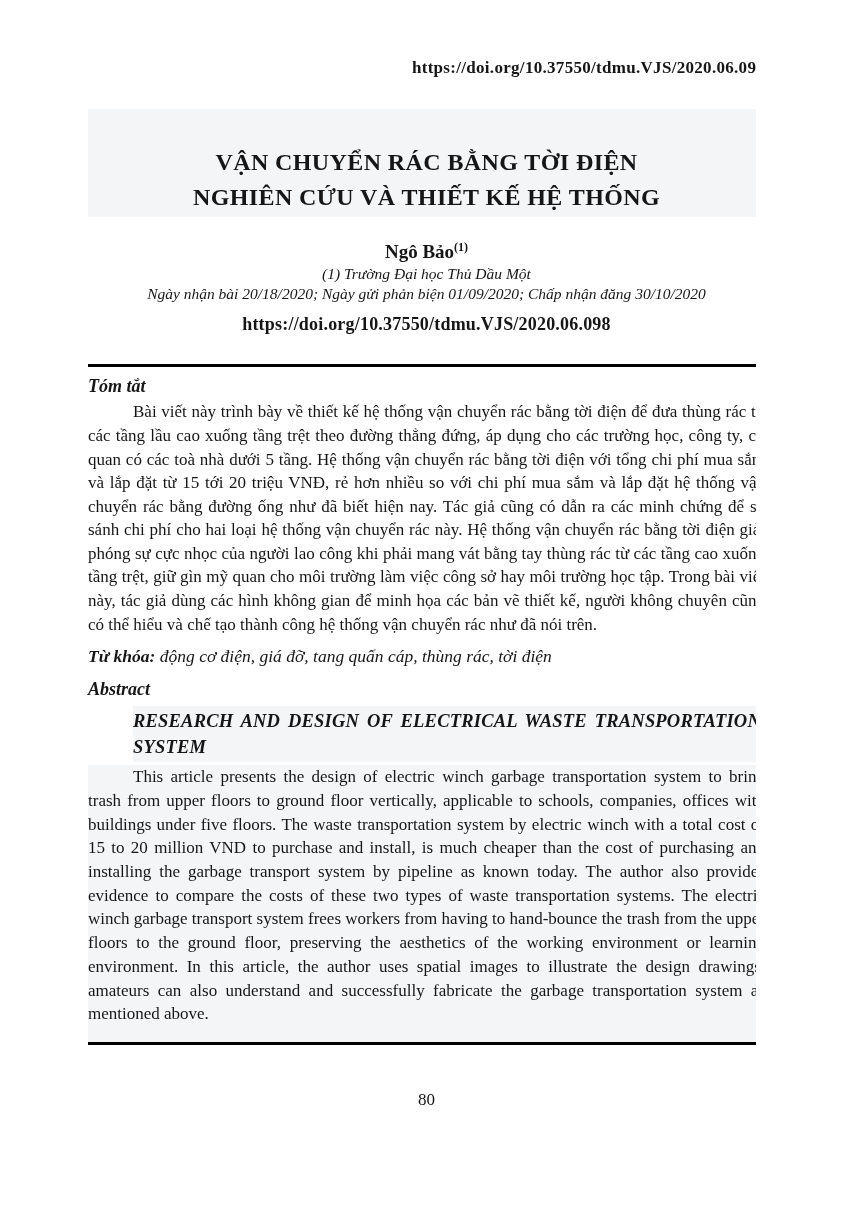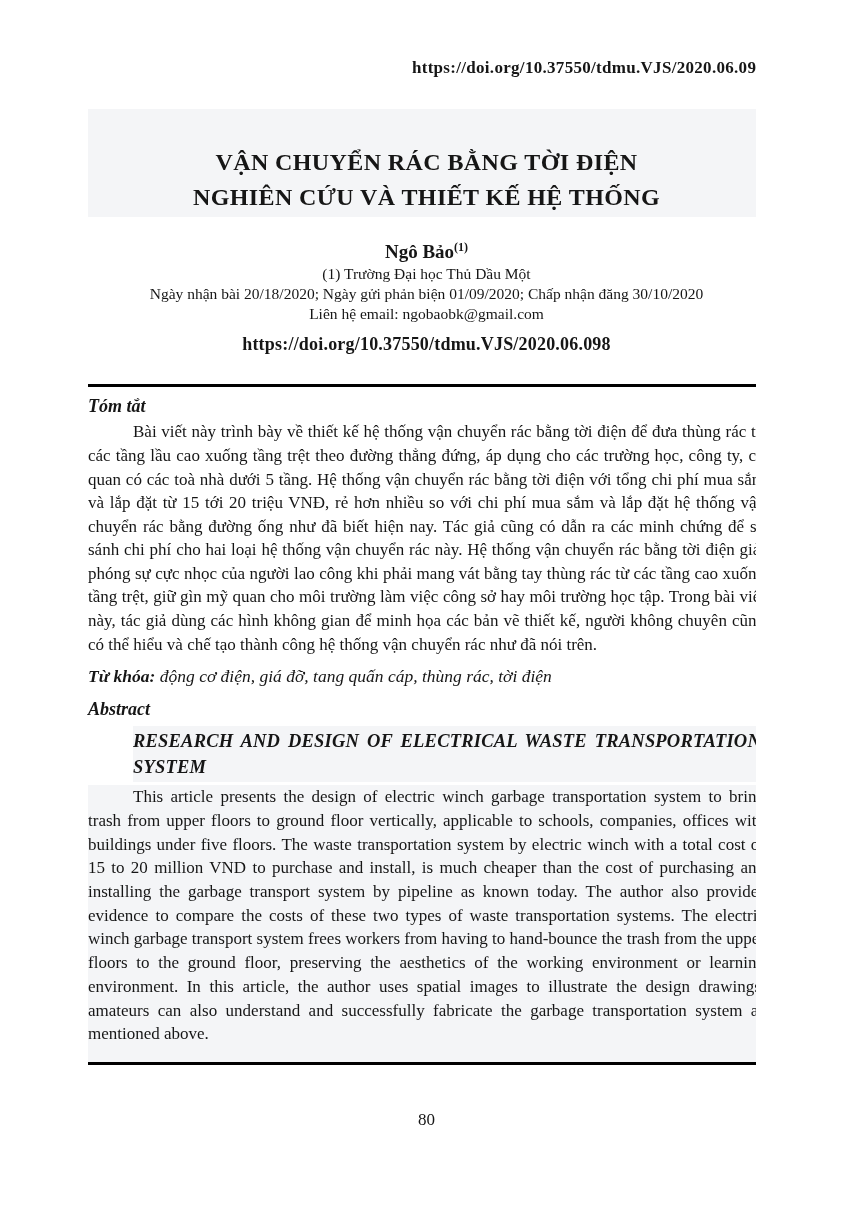--- a/index.html
+++ b/index.html
@@ -51,20 +51,21 @@
     text-align:center;
     font-weight:bold;
     font-size:19px;
     line-height:24px;
   }
   .author-line sup{
     font-size:12px;
   }
   .meta-line{
     text-align:center;
+    font-style:italic;
     font-size:15.5px;
     line-height:20px;
   }
   .doi-center{
     margin-top:8px;
     text-align:center;
     font-weight:bold;
     font-size:18px;
     line-height:24px;
     letter-spacing:0.2px;
@@ -138,21 +139,20 @@
       <div class="title-line">VẬN CHUYỂN RÁC BẰNG TỜI ĐIỆN</div>
       <div class="title-line">NGHIÊN CỨU VÀ THIẾT KẾ HỆ THỐNG</div>
     </div>
 
     <div class="author-line"><span>Ngô Bảo</span><sup>(1)</sup></div>
 
     <div class="meta-line">(1) Trường Đại học Thủ Dầu Một</div>
 
     <div class="meta-line">Ngày nhận bài 20/18/2020; Ngày gửi phản biện 01/09/2020; Chấp nhận đăng 30/10/2020</div>
 
-    <div class="meta-line">Liên hệ email: ngobaobk@gmail.com</div>
 
     <div class="doi-center">https://doi.org/10.37550/tdmu.VJS/2020.06.098</div>
 
     <div class="rule rule-top"></div>
 
     <div class="section-heading heading-vi">Tóm tắt</div>
 
     <div class="body-par vi-body">Bài viết này trình bày về thiết kế hệ thống vận chuyển rác bằng tời điện để đưa thùng rác từ các tầng lầu cao xuống tầng trệt theo đường thẳng đứng, áp dụng cho các trường học, công ty, cơ quan có các toà nhà dưới 5 tầng. Hệ thống vận chuyển rác bằng tời điện với tổng chi phí mua sắm và lắp đặt từ 15 tới 20 triệu VNĐ, rẻ hơn nhiều so với chi phí mua sắm và lắp đặt hệ thống vận chuyển rác bằng đường ống như đã biết hiện nay. Tác giả cũng có dẫn ra các minh chứng để so sánh chi phí cho hai loại hệ thống vận chuyển rác này. Hệ thống vận chuyển rác bằng tời điện giải phóng sự cực nhọc của người lao công khi phải mang vát bằng tay thùng rác từ các tầng cao xuống tầng trệt, giữ gìn mỹ quan cho môi trường làm việc công sở hay môi trường học tập. Trong bài viết này, tác giả dùng các hình không gian để minh họa các bản vẽ thiết kế, người không chuyên cũng có thể hiểu và chế tạo thành công hệ thống vận chuyển rác như đã nói trên.</div>
 
     <div class="keywords-line"><span class="keywords-label">Từ khóa:</span> <span>động cơ điện, giá đỡ, tang quấn cáp, thùng rác, tời điện</span></div>

